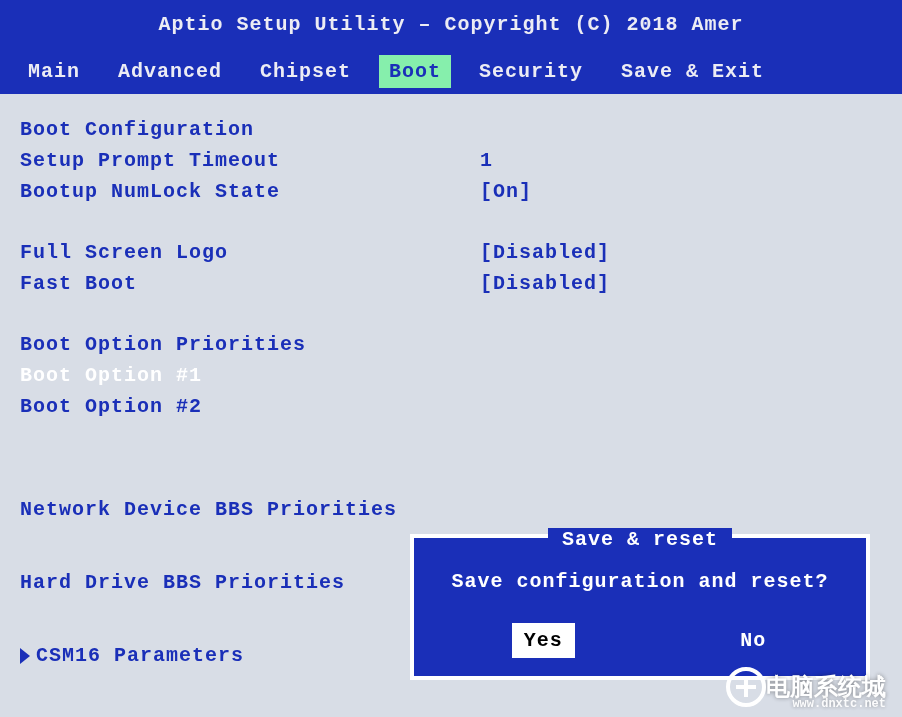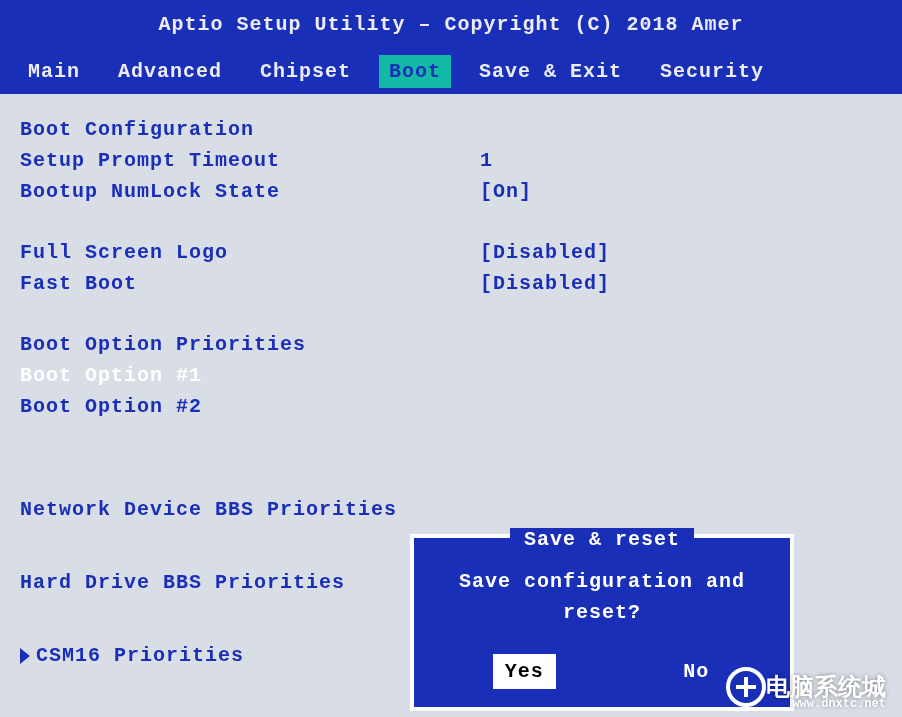--- a/index.html
+++ b/index.html
@@ -16,21 +16,21 @@
   .topbar {
     background: #1a2fb8;
     color: #ececf4;
     padding: 10px 18px 0 18px;
     line-height: 1.45;
     position: relative;
   }
   .title-line { text-align: center; white-space: nowrap; overflow: hidden; }
   .tabs { display: flex; gap: 18px; padding-bottom: 6px; flex-wrap: nowrap; }
   .tab { padding: 2px 10px; color: #ececf4; margin-top: 16px; }
-  .tab.active { background: #14b8a6; color: #1a2fb8; }
+  .tab.active { background: #86efac; color: #1a2fb8; }
   .content {
     padding: 20px 28px 20px 20px;
     line-height: 1.55;
     position: relative;
     height: calc(100% - 100px);
   }
   .section-title { color: #1a2fb8; }
   .row { display: flex; }
   .row .label { flex: 0 0 460px; }
   .row .value { flex: 1; }
@@ -41,21 +41,21 @@
     display: inline-block;
     width: 0; height: 0;
     border-top: 8px solid transparent;
     border-bottom: 8px solid transparent;
     border-left: 10px solid #1a2fb8;
     margin-right: 6px;
   }
   .dialog {
     position: absolute;
     left: 410px; top: 440px;
-    width: 384px;
+    width: 460px;
     background: #1a2fb8;
     border: 4px solid #ffffff;
     color: #ffffff;
     padding: 18px 16px 18px 16px;
   }
   .dialog .titlewrap {
     position: absolute;
     top: -14px; left: 0; right: 0;
     text-align: center;
   }
@@ -108,22 +108,22 @@
 </head>
 <body>
 
 <div class="topbar">
   <div class="title-line">Aptio Setup Utility – Copyright (C) 2018 Amer</div>
   <div class="tabs">
     <div class="tab">Main</div>
     <div class="tab">Advanced</div>
     <div class="tab">Chipset</div>
     <div class="tab active">Boot</div>
+    <div class="tab">Security</div>
     <div class="tab">Save &amp; Exit</div>
-    <div class="tab">Security</div>
   </div>
 </div>
 
 <div class="content">
   <div class="section-title">Boot Configuration</div>
 
   <div class="row">
     <div class="label">Setup Prompt Timeout</div>
     <div class="value">1</div>
   </div>
@@ -156,21 +156,21 @@
   <div class="spacer"></div>
 
   <div class="submenu">
     <span>Network Device BBS Priorities</span>
   </div>
   <div class="submenu">
     <span>Hard Drive BBS Priorities</span>
   </div>
   <div class="submenu">
     <span class="tri"></span>
-    <span>CSM16 Priorities</span>
+    <span>CSM16 Parameters</span>
   </div>
   <div class="submenu">
     <span>CSM parameters</span>
   </div>
 
   <div class="dialog">
     <div class="titlewrap"><span>Save &amp; reset</span></div>
     <div class="msg">Save configuration and reset?</div>
     <div class="buttons">
       <div class="btn selected">Yes</div>

